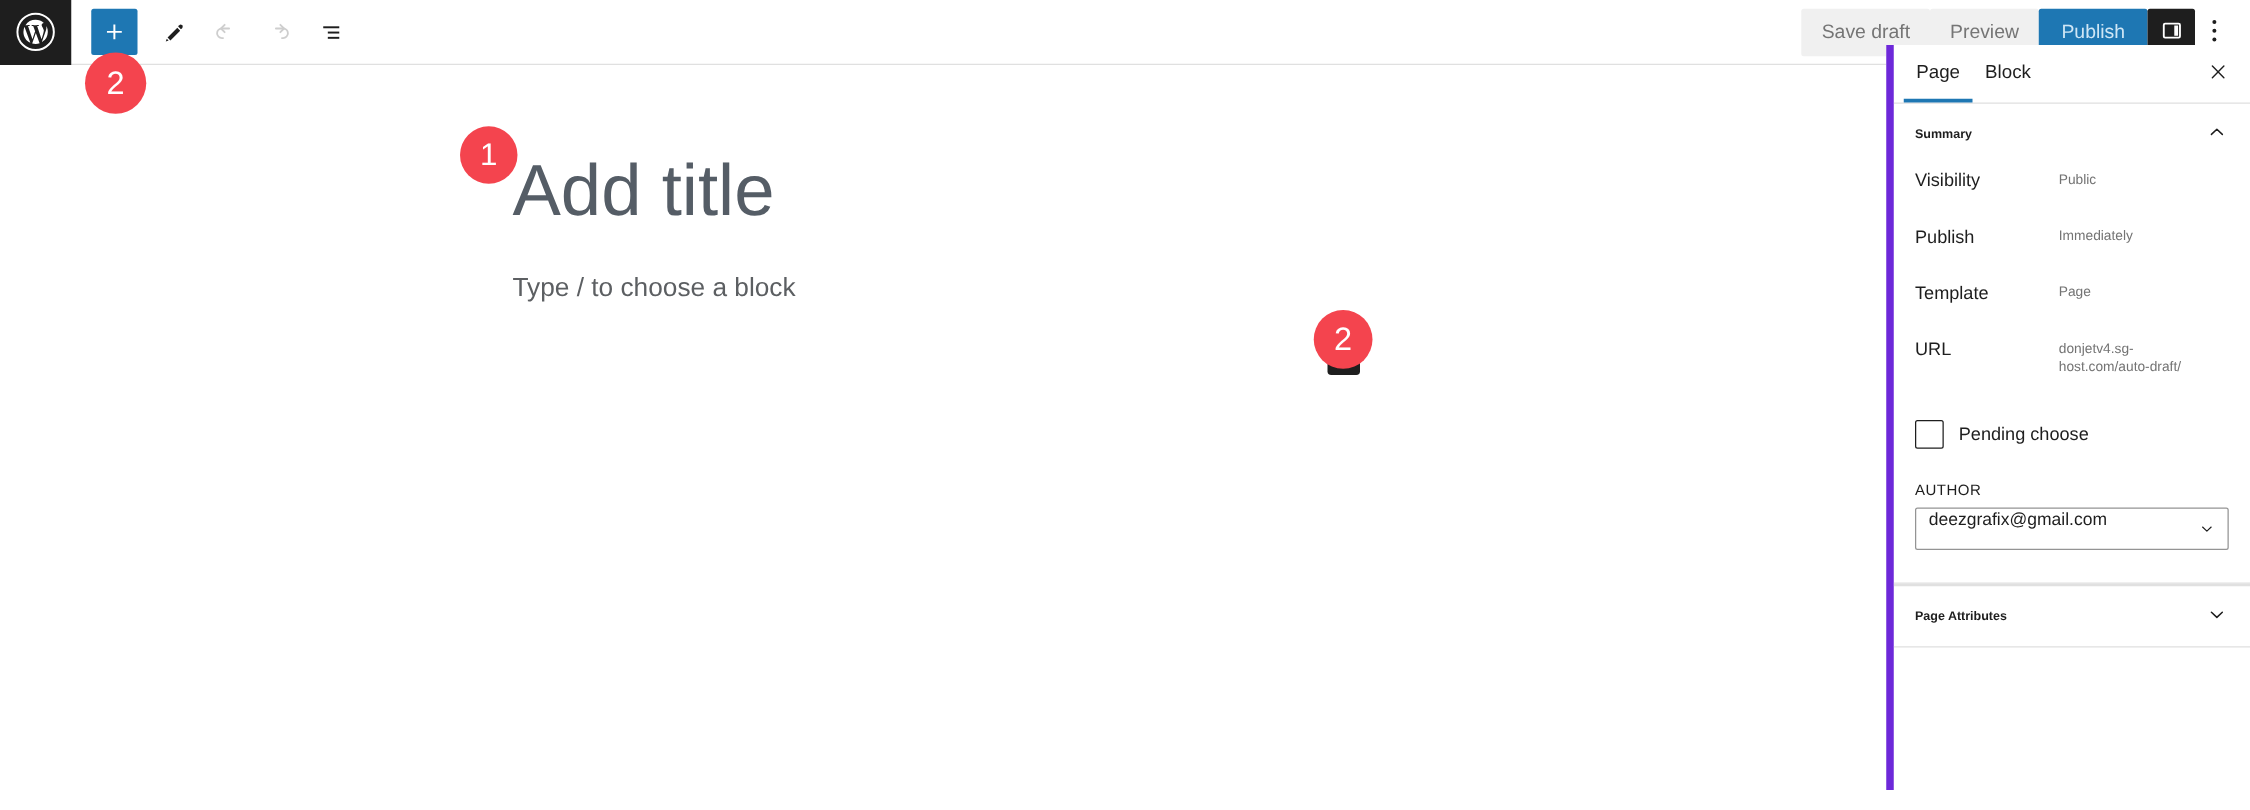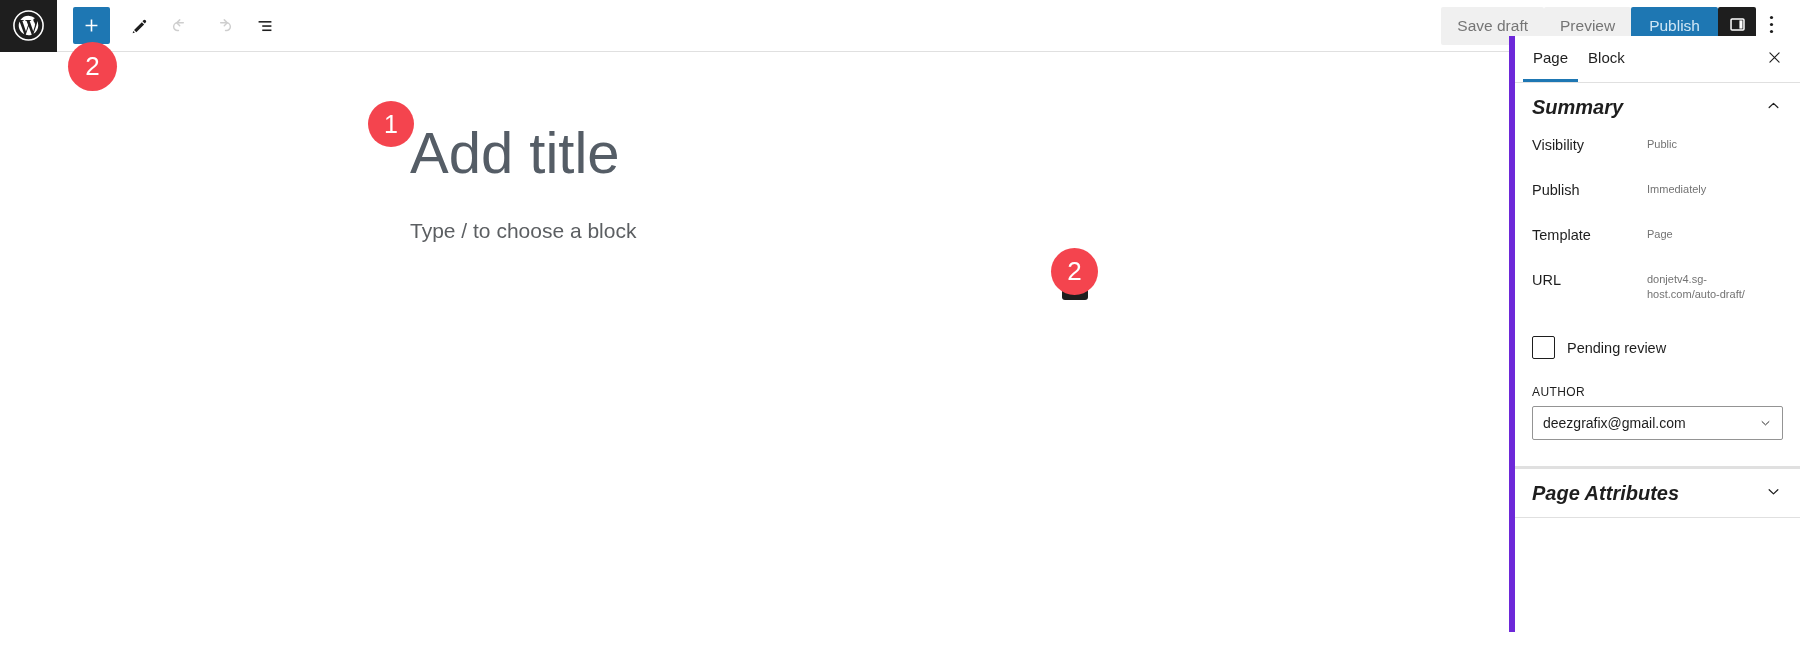--- a/index.html
+++ b/index.html
@@ -229,24 +229,23 @@
     align-items: center;
     justify-content: space-between;
     padding: 0 17px;
     cursor: pointer;
     background: transparent;
     border: none;
     width: 100%;
     font-family: "Liberation Sans", sans-serif;
   }
   .sb-section-title {
-    font-size: 20px;
+    font-size: 10px;
     font-weight: bold;
     color: #1e1e1e;
-    font-style: italic;
   }
 
   .sb-summary-body {
     padding: 2px 17px 10px 17px;
   }
 
   .sb-row {
     display: flex;
     align-items: flex-start;
     min-height: 45px;
@@ -304,21 +303,21 @@
   }
 
   .sb-select {
     position: relative;
     width: 100%;
     height: 34px;
     border: 1px solid #949494;
     border-radius: 2px;
     background: #fff;
     display: flex;
-    align-items: center;
+    align-items: flex-start;
     padding: 0 10px;
     font-size: 14px;
     color: #1e1e1e;
     cursor: pointer;
     margin-bottom: 16px;
   }
   .sb-select .chev {
     position: absolute;
     right: 9px;
     top: 50%;
@@ -490,21 +489,21 @@
         <button class="sb-row-value">Page</button>
       </div>
 
       <div class="sb-row url">
         <span class="sb-row-label">URL</span>
         <button class="sb-row-value">donjetv4.sg-host.com/auto-draft/</button>
       </div>
 
       <div class="sb-checkbox-row">
         <span class="sb-checkbox"></span>
-        <span class="sb-checkbox-label">Pending review</span>
+        <span class="sb-checkbox-label">Pending choose</span>
       </div>
 
       <div class="sb-field-label">AUTHOR</div>
 
       <div class="sb-select">
         <span>deezgrafix@gmail.com</span>
         <span class="chev">
           <svg width="15" height="15" viewBox="0 0 24 24" fill="none">
             <path d="M6.5 9.8L12 15l5.5-5.2" stroke="#1e1e1e" stroke-width="1.5" stroke-linecap="round" stroke-linejoin="round"></path>
           </svg>

